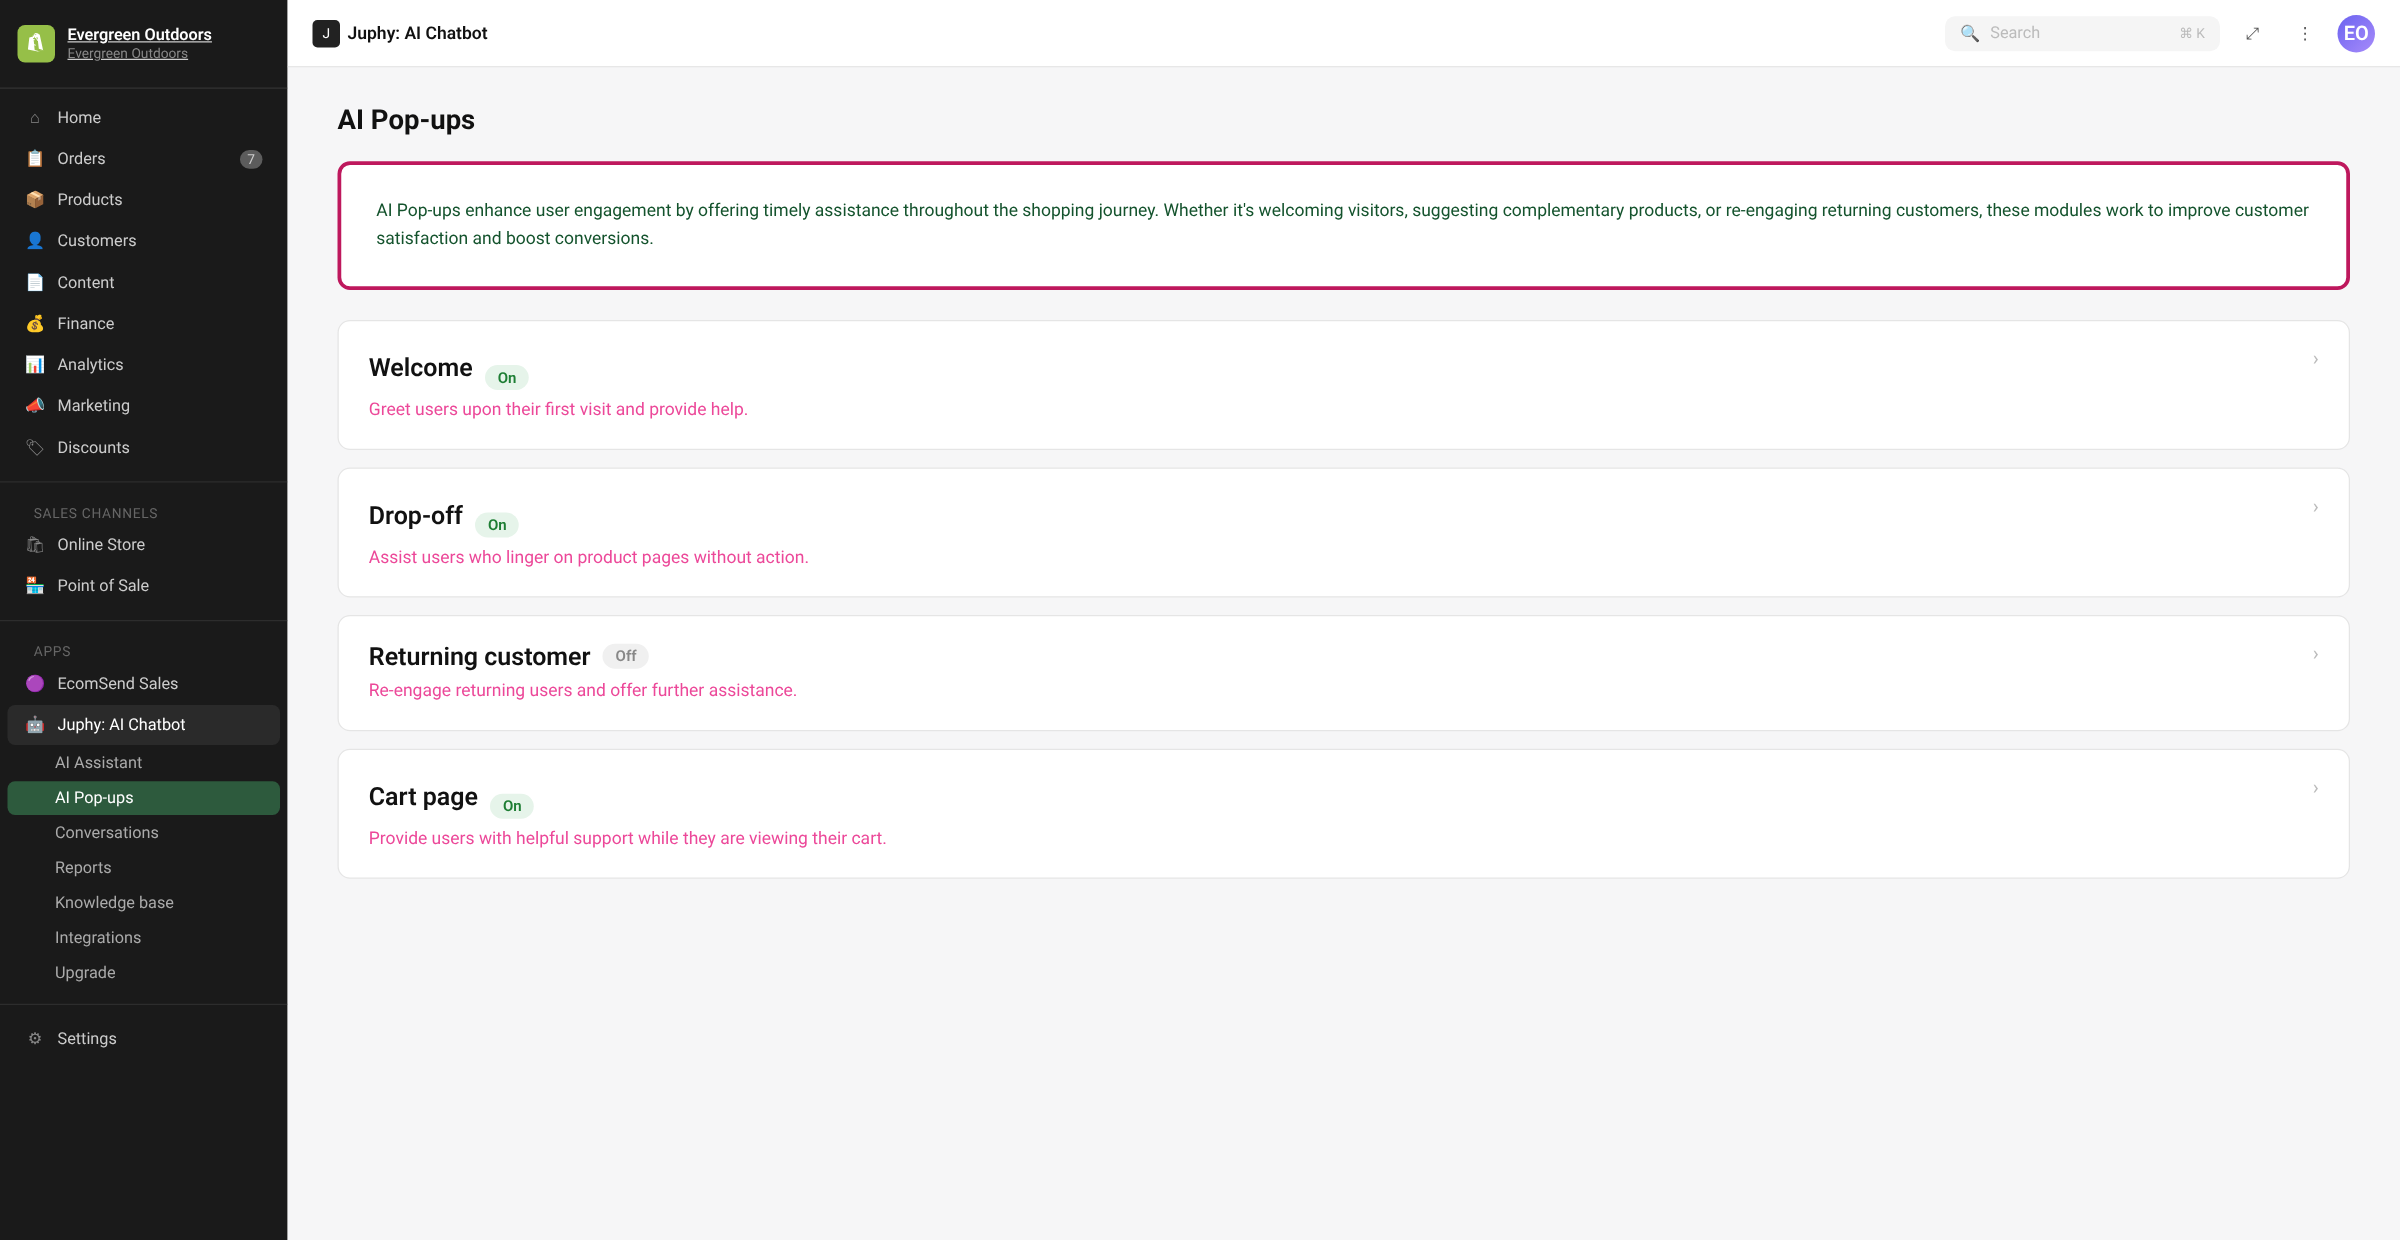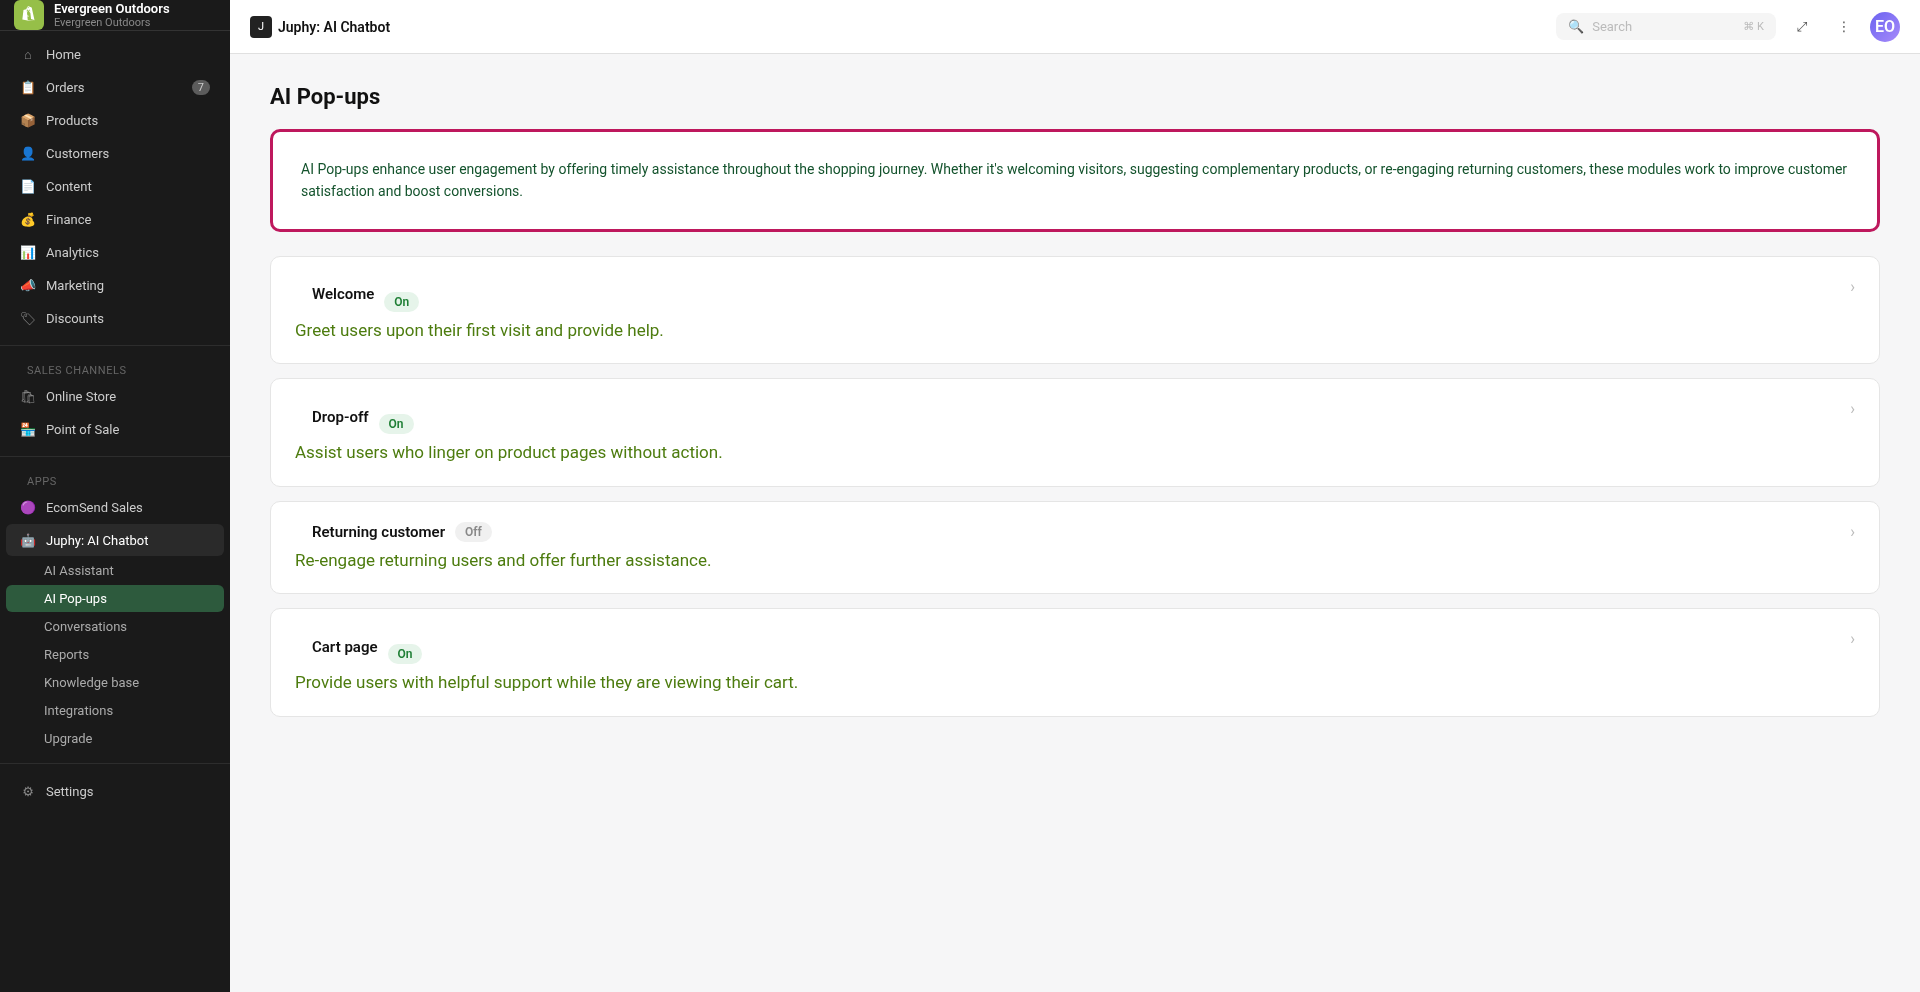--- a/index.html
+++ b/index.html
@@ -12,23 +12,24 @@
       background: #1a1a1a;
       color: #ccc;
       display: flex;
       flex-direction: column;
       height: 100%;
       overflow-y: auto;
     }
     .sidebar-top {
       display: flex;
       align-items: center;
-      padding: 0 14px;
+      padding: 20px 14px;
       gap: 10px;
       border-bottom: 1px solid #333;
+      text-decoration: underline;
     }
     .shopify-logo {
       width: 30px;
       height: 30px;
       background: #96bf48;
       border-radius: 6px;
       display: flex; align-items: center; justify-content: center;
     }
     .shopify-logo svg { width: 20px; height: 20px; fill: white; }
     .store-name { color: #fff; font-size: 13px; font-weight: 600; }
@@ -148,22 +149,22 @@
       border-radius: 10px;
       border: 1px solid #e5e5e5;
       padding: 20px 24px;
       margin-bottom: 14px;
       display: flex;
       align-items: flex-start;
       gap: 16px;
     }
     .popup-row-content { flex: 1; }
     .popup-row-header { display: flex; align-items: center; gap: 10px; margin-bottom: 6px; }
-    .popup-row-title { font-size: 15px; font-weight: 600; color: #111; margin-left: 17px; }
-    .popup-row-desc { font-size: 17px; color: #4d7c0f; line-height: 1.5; }
+    .popup-row-title { font-size: 20px; font-weight: 600; color: #111; }
+    .popup-row-desc { font-size: 14px; color: #ec4899; line-height: 1.5; }
 
     .toggle-pill {
       display: inline-flex; align-items: center;
       padding: 3px 10px;
       border-radius: 20px;
       font-size: 12px;
       font-weight: 600;
     }
     .toggle-on { background: #e6f4ea; color: #1e7e34; margin-top: 15px; }
     .toggle-off { background: #f0f0f0; color: #888; }

